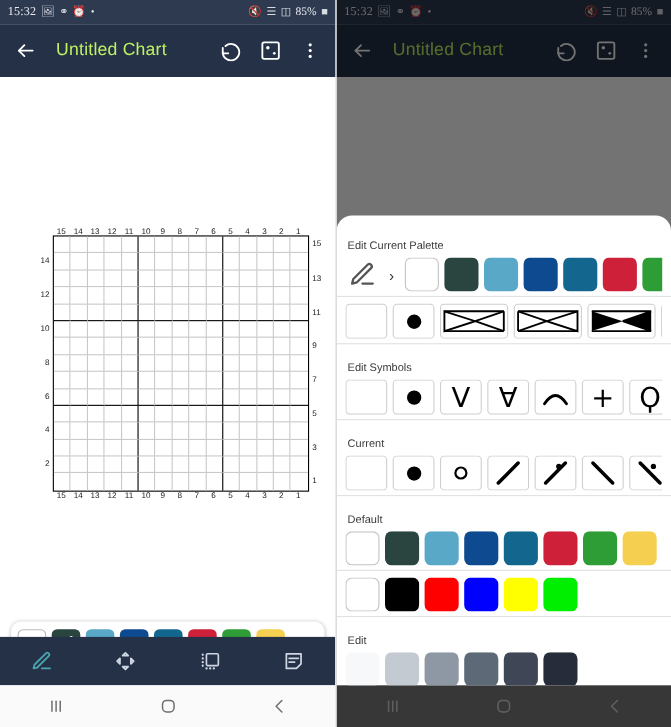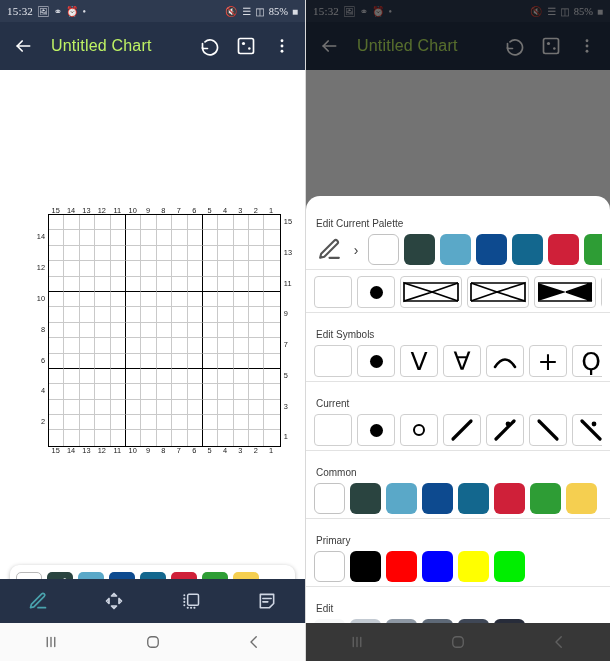--- a/index.html
+++ b/index.html
@@ -713,34 +713,33 @@
             </div>
             <div class="symcell">
               <svg width="26" height="24" viewBox="0 0 26 24">
                 <line x1="4" y1="3" x2="22" y2="21" stroke="#000" stroke-width="3.2" stroke-linecap="round"></line>
                 <circle cx="16" cy="6" r="2.4" fill="#000"></circle>
               </svg>
             </div>
           </div>
         </div>
         <div class="sect">
-          <div class="sect-title">Common</div>
+          <div class="sect-title">Default</div>
           <div class="row nowrap">
             <div class="pal-sw white" style="background: rgb(255, 255, 255);"></div>
             <div class="pal-sw" style="background: rgb(42, 68, 64);"></div>
             <div class="pal-sw" style="background: rgb(90, 168, 200);"></div>
             <div class="pal-sw" style="background: rgb(13, 74, 143);"></div>
             <div class="pal-sw" style="background: rgb(19, 103, 142);"></div>
             <div class="pal-sw" style="background: rgb(207, 32, 57);"></div>
             <div class="pal-sw" style="background: rgb(46, 157, 53);"></div>
             <div class="pal-sw" style="background: rgb(245, 207, 80);"></div>
           </div>
         </div>
         <div class="sect">
-          <div class="sect-title">Primary</div>
           <div class="row nowrap">
             <div class="pal-sw white" style="background: rgb(255, 255, 255);"></div>
             <div class="pal-sw" style="background: rgb(0, 0, 0);"></div>
             <div class="pal-sw" style="background: rgb(255, 0, 0);"></div>
             <div class="pal-sw" style="background: rgb(0, 0, 255);"></div>
             <div class="pal-sw" style="background: rgb(255, 255, 0);"></div>
             <div class="pal-sw" style="background: rgb(0, 238, 0);"></div>
           </div>
         </div>
         <div class="sect">

